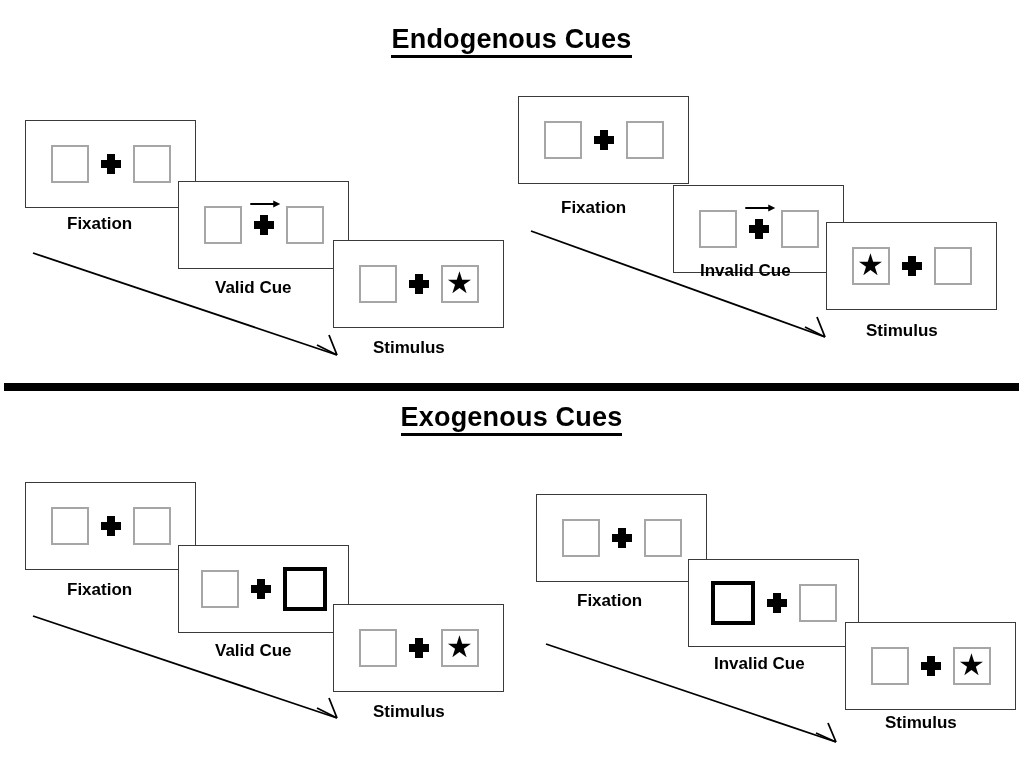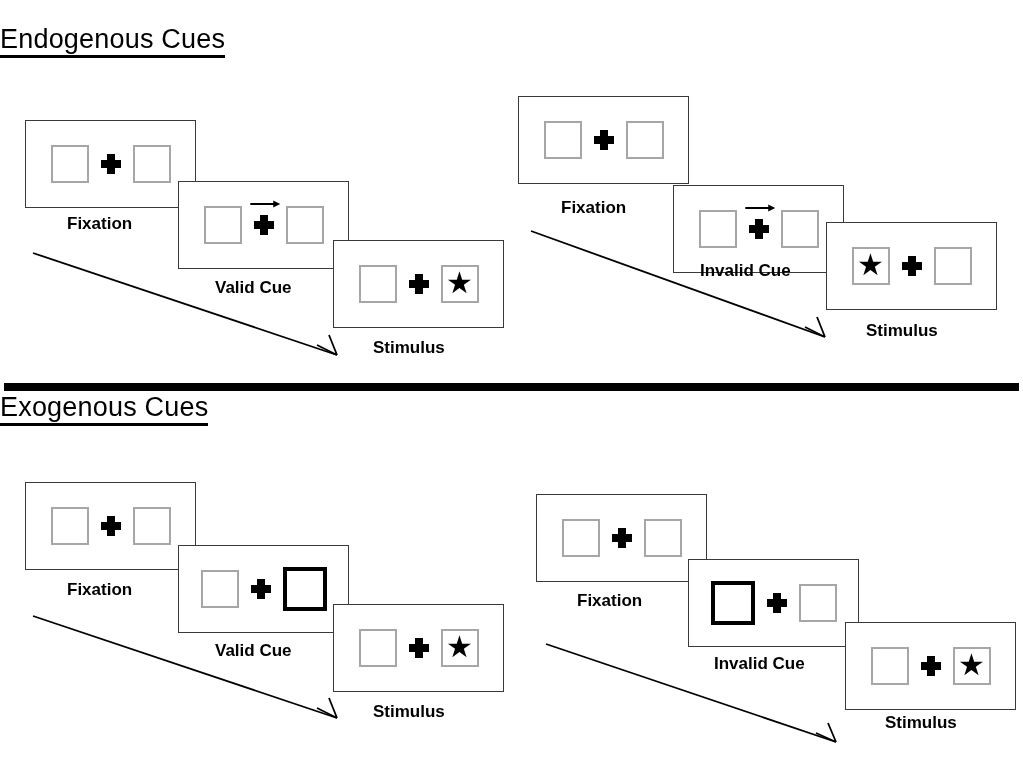--- a/index.html
+++ b/index.html
@@ -13,32 +13,32 @@
     position: relative;
     overflow: hidden;
     font-family: "Liberation Sans", sans-serif;
     color: #000000;
   }
 
   
   .section-title {
     position: absolute;
     width: 100%;
-    text-align: left;
+    text-align: center;
     font-size: 27px;
-    font-weight: normal;
+    font-weight: bold;
     letter-spacing: 0.2px;
     color: #000;
   }
   .section-title span {
     border-bottom: 3px solid #000;
     padding-bottom: 1px;
   }
   #title-endogenous { top: 24px; left: 0; }
-  #title-exogenous  { top: 392px; left: 0; }
+  #title-exogenous  { top: 402px; left: 0; }
 
   
   .divider {
     position: absolute;
     left: 4px;
     top: 383px;
     width: 1015px;
     height: 8px;
     background: #000;
   }

